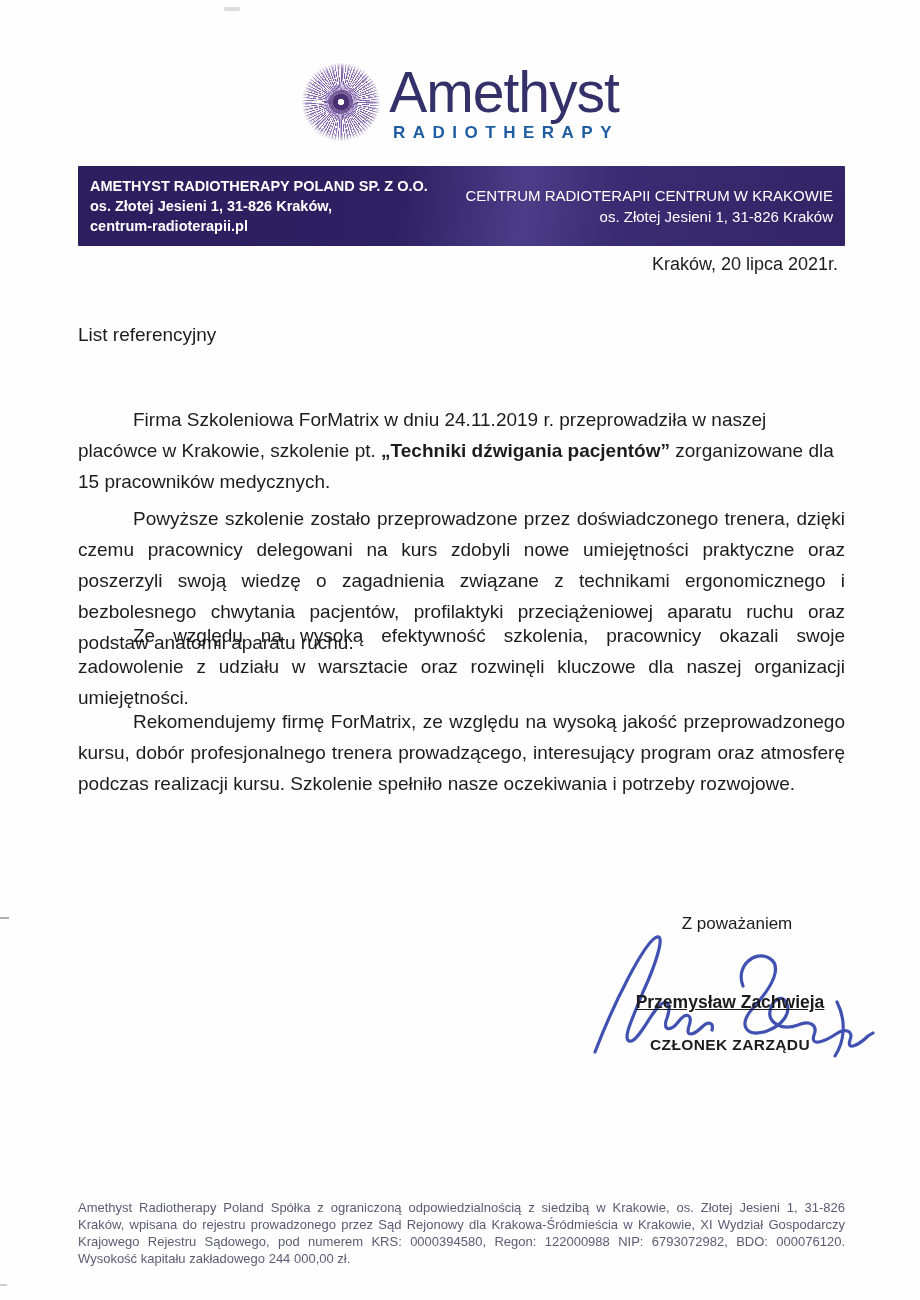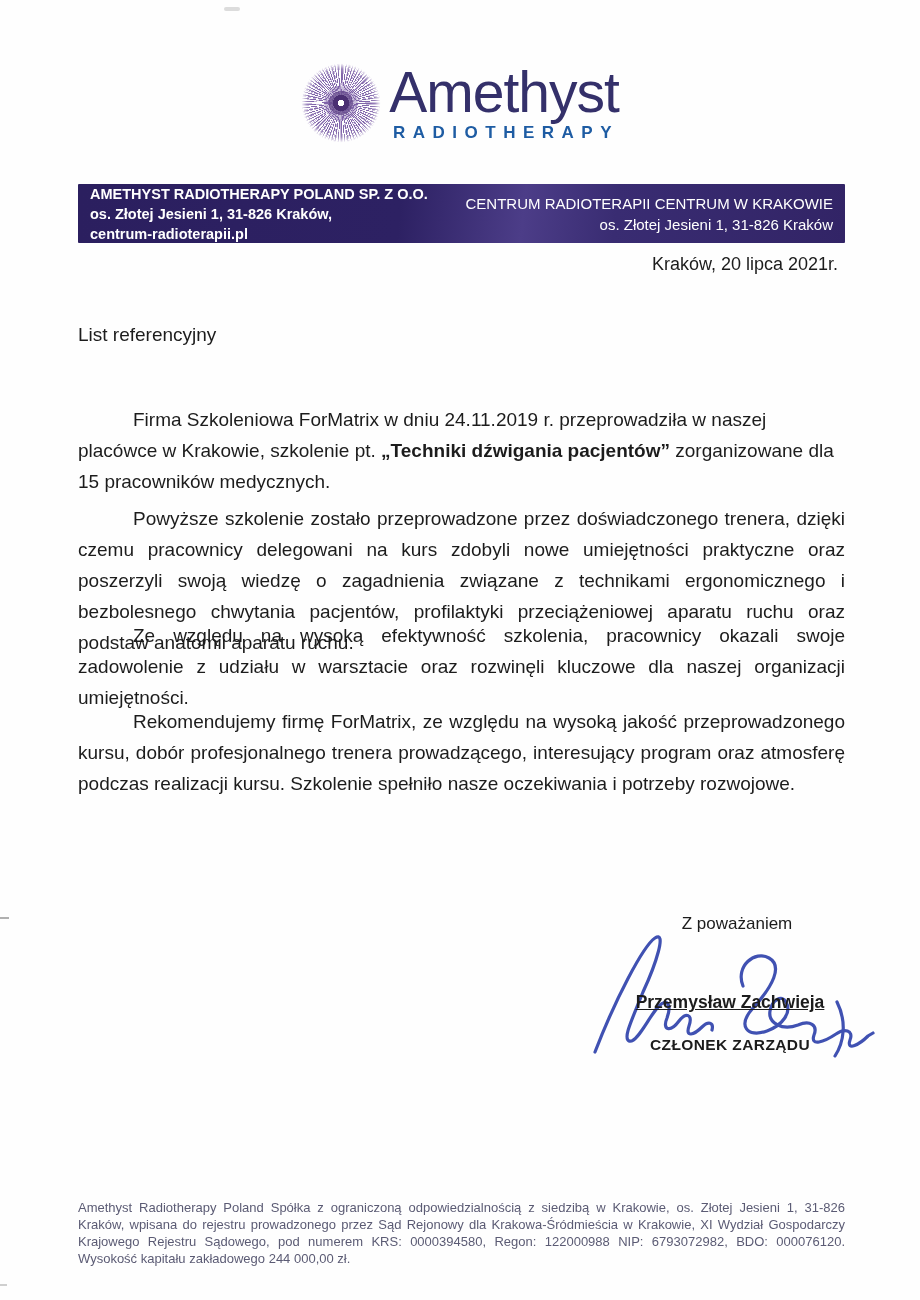--- a/index.html
+++ b/index.html
@@ -4,21 +4,21 @@
 <style>
   * { margin:0; padding:0; box-sizing:border-box; }
   body { background:#fff; font-family:"Liberation Sans", sans-serif; }
   .page {
     position:relative; width:920px; height:1300px;
     background:#fefefe; overflow:hidden; color:#1c1c1c;
   }
 
   
   .logo { position:absolute; top:62px; left:0; right:0;
-    display:flex; justify-content:center; align-items:flex-end; gap:8px; }
+    display:flex; justify-content:center; align-items:flex-start; gap:8px; }
   .logo-icon { position:relative; width:80px; height:80px; flex:0 0 auto; }
   .logo-icon .burst {
     position:absolute; inset:0; border-radius:50%;
     background:
       repeating-conic-gradient(from 2deg, rgba(123,94,166,.95) 0deg 1.7deg, rgba(255,255,255,0) 1.7deg 4.9deg),
       repeating-conic-gradient(from 0.4deg, rgba(148,122,185,.55) 0deg 1.2deg, rgba(255,255,255,0) 1.2deg 3.4deg);
     -webkit-mask: radial-gradient(circle, #000 0 50%, rgba(0,0,0,.8) 60%, transparent 70%);
     mask: radial-gradient(circle, #000 0 50%, rgba(0,0,0,.8) 60%, transparent 70%);
   }
   .logo-icon .core {
@@ -27,21 +27,21 @@
     background: radial-gradient(circle, #ffffff 0 3.5px, #4a2f73 3.5px 8px,
       rgba(104,77,143,.85) 8px 12px, rgba(123,94,166,.4) 12px 16px, rgba(123,94,166,0) 18px);
   }
   .logo-text { display:flex; flex-direction:column; align-items:center; }
   .logo-wordmark { font-size:57px; line-height:60px; letter-spacing:-1px; color:#34306a; }
   .logo-tagline { font-size:17px; font-weight:700; letter-spacing:7.5px;
     color:#1e5ca3; margin-top:1px; text-indent:4px; }
 
   
   .bar {
-    position:absolute; left:78px; top:184px; width:767px; height:59px;
+    position:absolute; left:78px; top:166px; width:767px; height:80px;
     background: linear-gradient(96deg, #2b1f5f 0%, #2d2163 42%, #4c3d88 58%, #392c72 70%, #322466 100%);
     display:flex; justify-content:space-between; align-items:center;
     color:#ffffff; border-radius:1px;
   }
   .bar-left { font-weight:700; font-size:14.5px; line-height:20px; padding-left:12px; }
   .bar-right { font-size:15px; line-height:21px; text-align:right; padding-right:12px; }
 
   
   .dateline { position:absolute; top:254px; left:78px; width:767px;
     text-align:right; padding-right:7px; font-size:18px; }

